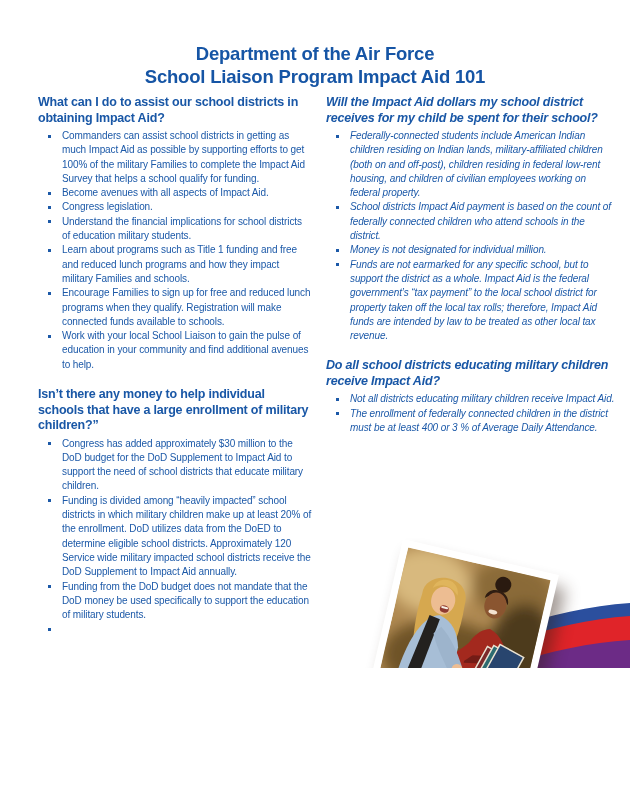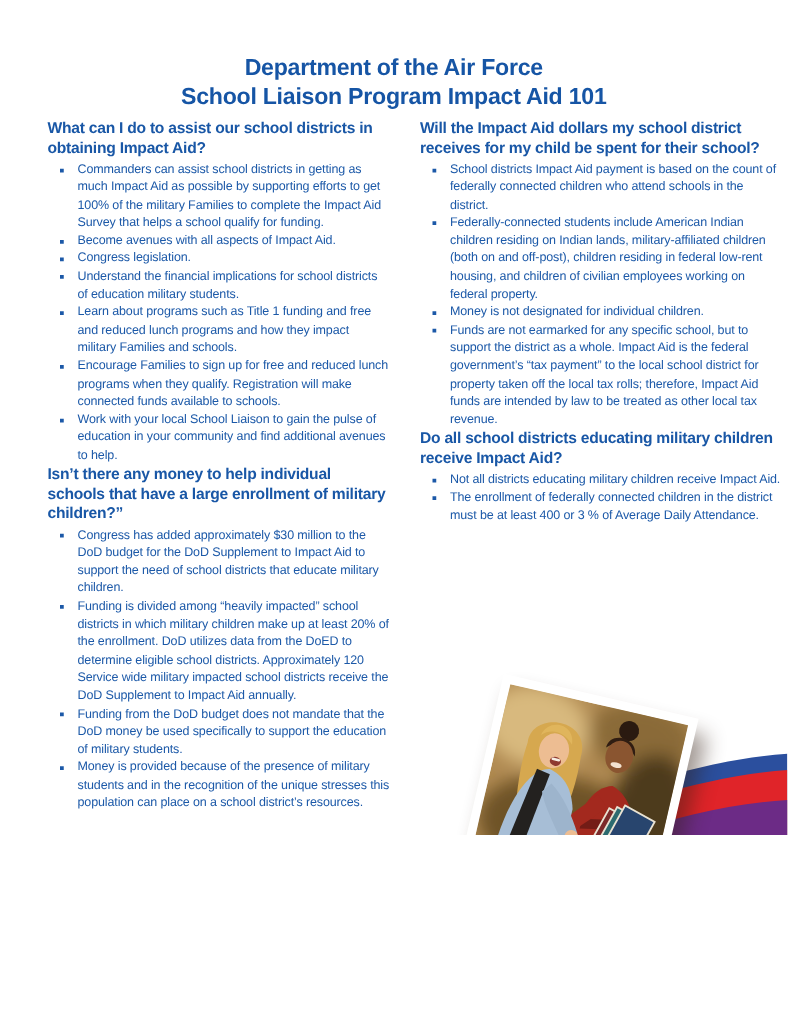--- a/index.html
+++ b/index.html
@@ -19,28 +19,28 @@
     color:#1655A5;
     font-weight:bold;
     font-size:18.5px;
     line-height:23px;
     letter-spacing:-0.2px;
   }
   
   .columns {
     position:relative; z-index:3;
     display:flex;
-    gap:24px;
+    gap:14px;
     padding-left:38px;
     margin-top:7px;
   }
   .col { display:block; }
   .col-left  { width:274px; }
-  .col-right { width:290px; }
-  section.qa + section.qa { }
+  .col-right { width:290px;font-style:italic; }
+  section.qa + section.qa { margin-top:15px; }
   h2.qhead {
     color:#1957A6;
     font-size:12.5px;
     line-height:15.5px;
     letter-spacing:-0.2px;
     font-weight:bold;
   }
   ul.blist { list-style:none; margin-top:3px; }
   ul.blist li {
     position:relative;
@@ -106,31 +106,31 @@
             <li><span class="bullet"></span><span>Encourage Families to sign up for free and reduced lunch programs when they qualify.  Registration will make connected funds available to schools.</span></li>
             <li><span class="bullet"></span><span>Work with your local School Liaison to gain the pulse of education in your community and find additional avenues to help.</span></li>
           </ul>
         </section>
         <section class="qa">
           <h2 class="qhead">Isn’t there any money to help individual schools that have a large enrollment of military children?”</h2>
           <ul class="blist">
             <li><span class="bullet"></span><span>Congress has added approximately $30 million to the DoD budget for the DoD Supplement to Impact Aid to support the need of school districts that educate military children.</span></li>
             <li><span class="bullet"></span><span>Funding is divided among “heavily impacted” school districts in which military children make up at least 20% of the enrollment.  DoD utilizes data from the DoED to determine eligible school districts.  Approximately 120 Service wide military impacted school districts receive the DoD Supplement to Impact Aid annually.</span></li>
             <li><span class="bullet"></span><span>Funding from the DoD budget does not mandate that the DoD money be used specifically to support the education of military students.</span></li>
-            <li><span class="bullet"></span><span>Money is provided because of the presence of military students and in the recognition of the unique stresses this population can place on a school district’s resources.</span></li>
+            <li><span class="bullet"></span></li>
           </ul>
         </section>
       </div>
     <div class="col col-right">
         <section class="qa">
           <h2 class="qhead">Will the Impact Aid dollars my school district receives for my child be spent for their school?</h2>
           <ul class="blist">
+            <li><span class="bullet"></span><span>Federally-connected students include American Indian children residing on Indian lands, military-affiliated children (both on and off-post), children residing in federal low-rent housing, and children of civilian employees working on federal property.</span></li>
             <li><span class="bullet"></span><span>School districts Impact Aid payment is based on the count of federally connected children who attend schools in the district.</span></li>
-            <li><span class="bullet"></span><span>Federally-connected students include American Indian children residing on Indian lands, military-affiliated children (both on and off-post), children residing in federal low-rent housing, and children of civilian employees working on federal property.</span></li>
-            <li><span class="bullet"></span><span>Money is not designated for individual children.</span></li>
+            <li><span class="bullet"></span><span>Money is not designated for individual million.</span></li>
             <li><span class="bullet"></span><span>Funds are not earmarked for any specific school, but to support the district as a whole.  Impact Aid is the federal government’s “tax payment” to the local school district for property taken off the local tax rolls; therefore, Impact Aid funds are intended by law to be treated as other local tax revenue.</span></li>
           </ul>
         </section>
         <section class="qa">
           <h2 class="qhead">Do all school districts educating military children receive Impact Aid?</h2>
           <ul class="blist">
             <li><span class="bullet"></span><span>Not all districts educating military children receive Impact Aid.</span></li>
             <li><span class="bullet"></span><span>The enrollment of federally connected children in the district must be at least 400 or 3 % of Average Daily Attendance.</span></li>
           </ul>
         </section>

